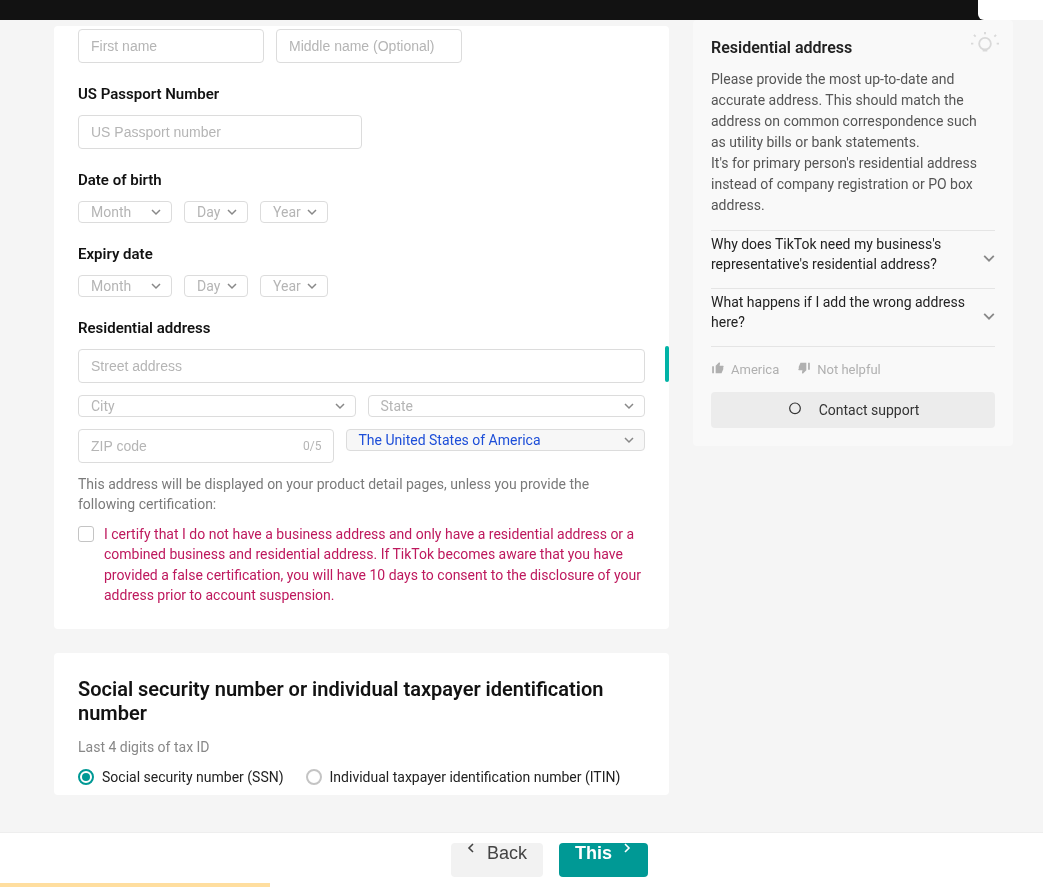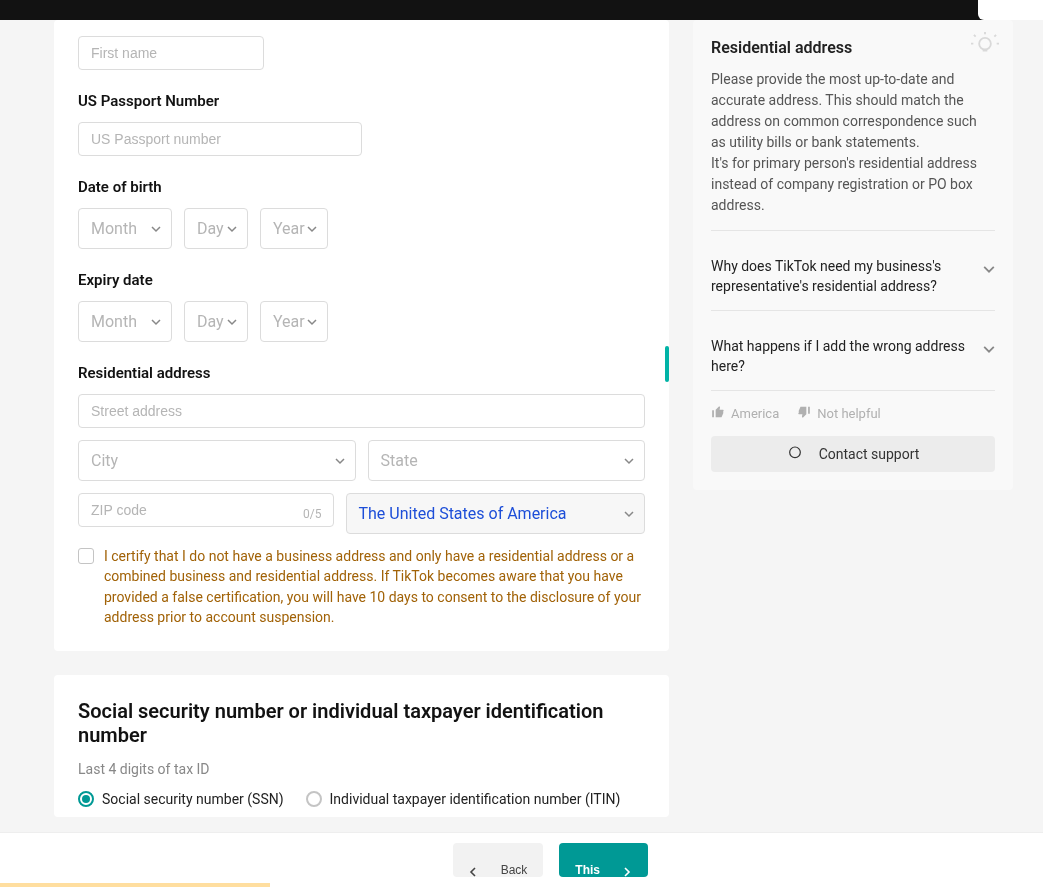--- a/index.html
+++ b/index.html
@@ -31,47 +31,48 @@
     align-items: flex-start;
   }
   .main {
     flex: 1;
     margin-left: 54px;
     max-width: 618px;
   }
   .card {
     background: #fff;
     border-radius: 4px;
-    padding: 16px 24px 24px 24px;
+    padding: 3px 24px 24px 24px;
     margin-bottom: 24px;
+    margin-top: 6px;
   }
   .section-heading {
     font-size: 15px;
     font-weight: 600;
     color: #121212;
     margin: 22px 0 12px 0;
   }
   .row { display: flex; gap: 12px; margin-bottom: 12px; }
   .input {
     height: 34px;
     border: 1px solid #dcdcdc;
     border-radius: 4px;
     padding: 0 12px;
     font-size: 14px;
     color: #222;
     background: #fff;
     width: 100%;
   }
   .input::placeholder { color: #b5b5b5; }
   .select {
-    height: 41px;
+    height: 22px;
     border: 1px solid #dcdcdc;
     border-radius: 4px;
     padding: 0 30px 0 12px;
-    font-size: 16px;
+    font-size: 14px;
     color: #b5b5b5;
     background: #fff;
     display: flex;
     align-items: center;
     position: relative;
     cursor: pointer;
   }
   .select.filled { color: #1d4ed8; background: #f7f7f7; }
   .chev {
     position: absolute;
@@ -116,21 +117,21 @@
   }
   .checkbox {
     width: 16px; height: 16px;
     border: 1px solid #c4c4c4;
     border-radius: 3px;
     margin-top: 2px;
     flex-shrink: 0;
     background: #fff;
   }
   .certify-text {
-    color: #a16207;
+    color: #be185d;
     font-size: 14px;
     line-height: 1.45;
   }
   .big-heading {
     font-size: 20px;
     font-weight: 600;
     color: #121212;
     padding-top: 24px;
     margin-bottom: 14px;
   }
@@ -187,21 +188,21 @@
     color: #d9d9d9;
   }
   .aside-body {
     color: #555;
     font-size: 14px;
     line-height: 1.5;
     margin-bottom: 14px;
   }
   .faq {
     border-top: 1px solid #e5e5e5;
-    padding: 26px 22px 14px 0;
+    padding: 4px 22px 14px 0;
     position: relative;
     cursor: pointer;
     color: #222;
     line-height: 1.4;
   }
   .faq-chev {
     position: absolute;
     right: 0;
     top: 50%;
     transform: translateY(-50%);
@@ -249,24 +250,24 @@
     display: flex;
     justify-content: flex-end;
     align-items: center;
     gap: 16px;
     padding-right: 395px;
   }
   .btn {
     height: 34px;
     padding: 0 16px;
     border-radius: 4px;
-    font-size: 12px;
+    font-size: 18px;
     display: inline-flex;
-    align-items: flex-end;
-    gap: 22px;
+    align-items: flex-start;
+    gap: 10px;
     cursor: pointer;
     border: none;
   }
   .btn-back { background: #f2f2f2; color: #444; }
   .btn-next { background: #009995; color: #fff; font-weight: 600; }
   .btn .ic { width: 10px; height: 10px; display: inline-flex; }
   .card2 {
     background: #fff;
     border-radius: 4px;
     padding: 0 24px 24px 24px;
@@ -288,20 +289,21 @@
 <div class="topbar"></div>
 
 <div class="page">
   <div class="anchor-bar"></div>
 
   <div class="main">
     <div class="card">
 
       <div class="row name-row">
         <input class="input" placeholder="First name" style="">
+        <input class="input" placeholder="Middle name (Optional)" style="">
       </div>
 
       <div class="section-heading">US Passport Number</div>
       <div class="row passport-row">
         <input class="input" placeholder="US Passport number" style="">
       </div>
 
       <div class="section-heading">Date of birth</div>
       <div class="date-row" style="margin-bottom:12px">
         <div class="select sel-month">
@@ -388,20 +390,21 @@
         <div class="select filled" style="flex:1">
           <span>The United States of America</span>
           <span class="chev">
               <svg viewBox="0 0 10 10">
                 <path d="M1 3l4 4 4-4" stroke="#888" stroke-width="1.5" fill="none"></path>
               </svg>
             </span>
         </div>
       </div>
 
+      <div class="note">This address will be displayed on your product detail pages, unless you provide the following certification:</div>
       <div class="certify">
         <div class="checkbox"></div>
         <div class="certify-text">I certify that I do not have a business address and only have a residential address or a combined business and residential address. If TikTok becomes aware that you have provided a false certification, you will have 10 days to consent to the disclosure of your address prior to account suspension.</div>
       </div>
     </div>
 
     <div class="card2">
       <div class="big-heading">Social security number or individual taxpayer identification number</div>
       <div class="sub">Last 4 digits of tax ID</div>
       <div class="radio-row">

